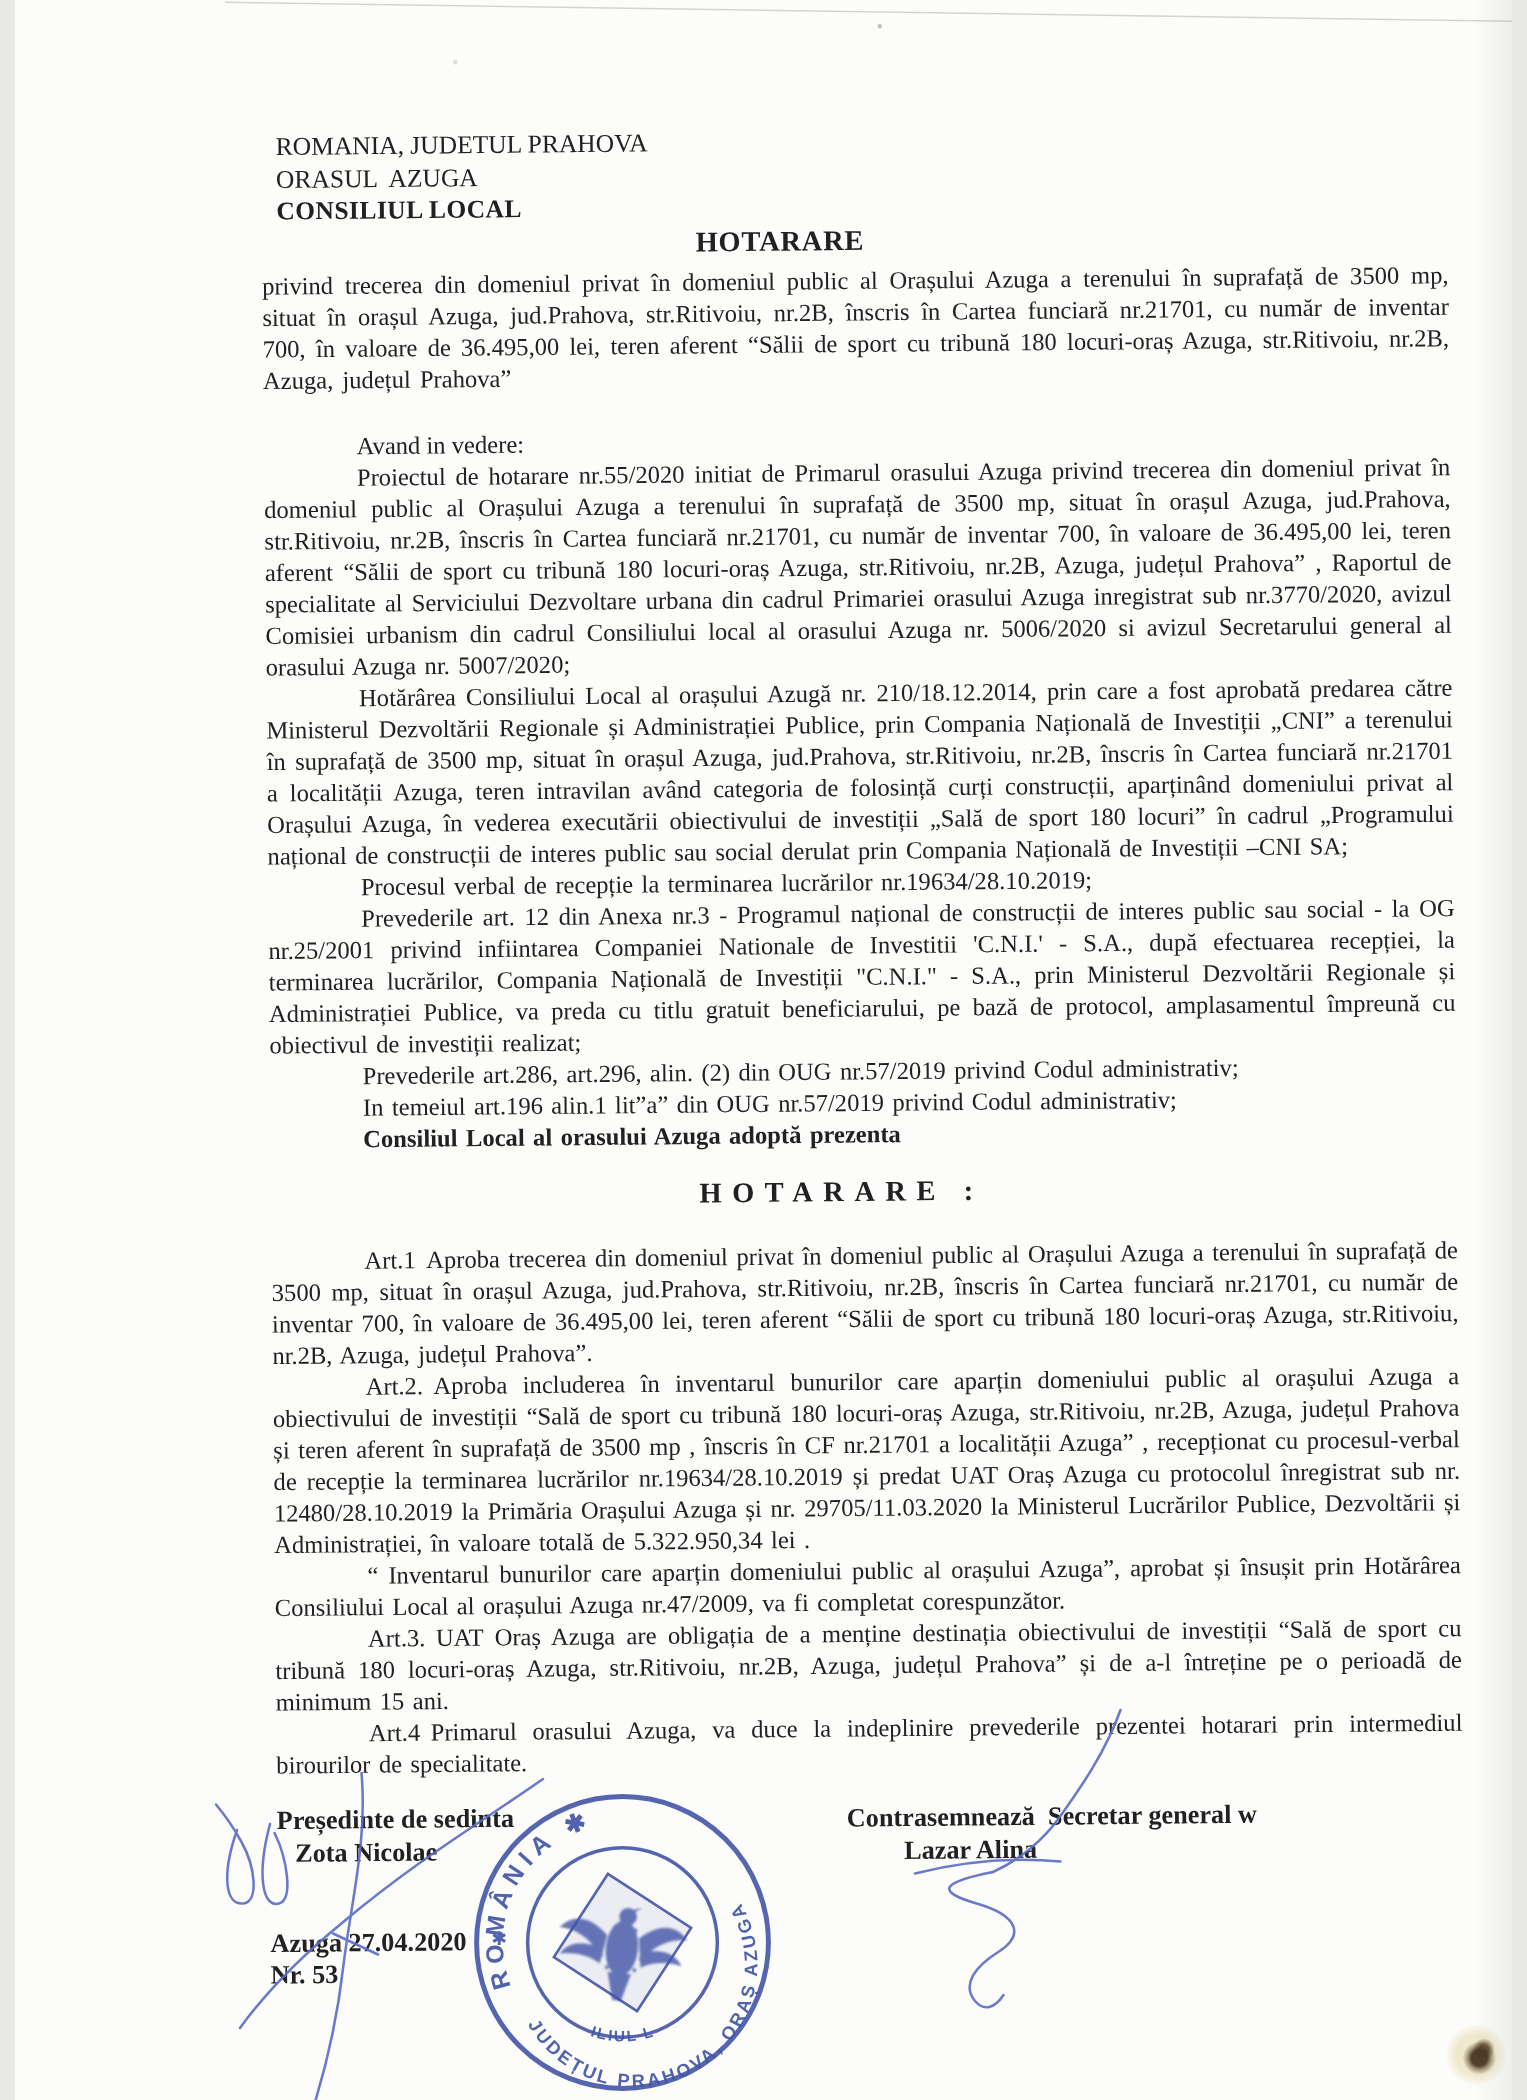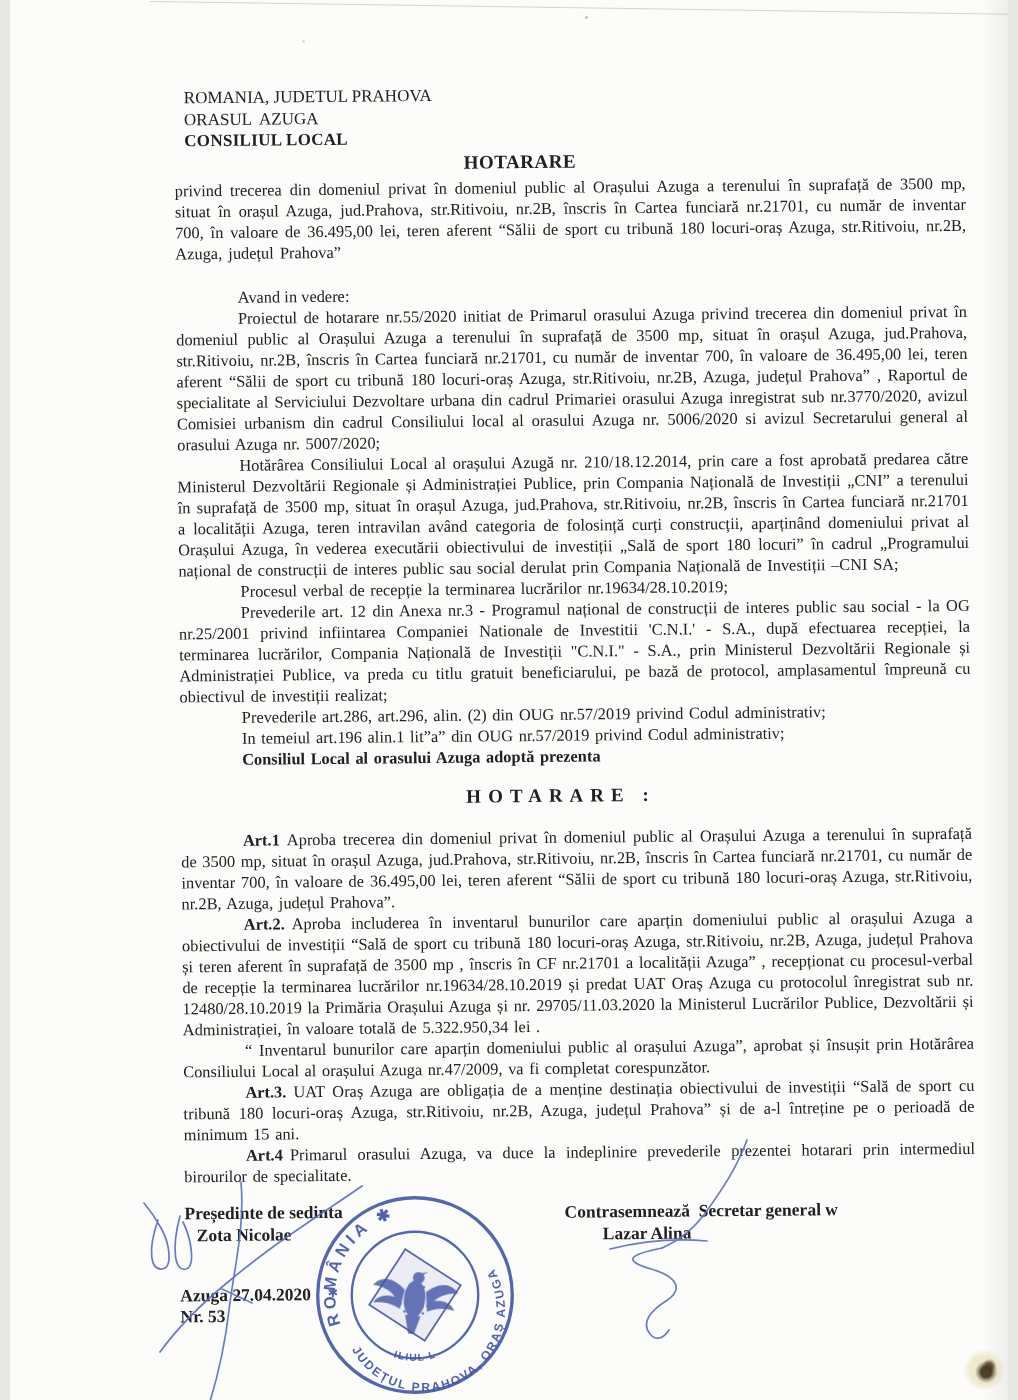--- a/index.html
+++ b/index.html
@@ -15,21 +15,21 @@
   .hdr{font-size:17px;line-height:21.5px;padding-left:10px;}
   .hdr-line{white-space:pre;}
   .hdr-bold{font-weight:bold;letter-spacing:.3px;}
   .doc-title{text-align:center;font-weight:bold;font-size:19px;letter-spacing:.5px;margin-top:2px;padding-right:100px;}
   .intro{font-size:16.4px;line-height:21.3px;text-align:justify;margin:4px 0 0 0;word-spacing:2px;}
   .preamble-head{font-size:16.4px;line-height:21px;margin:22px 0 0 0;text-indent:62px;}
   .para{font-size:16.4px;line-height:21px;text-align:justify;text-indent:62px;margin:0;word-spacing:1.5px;}
   .para.single{text-align:left;}
   .adopt{font-weight:bold;text-align:left;}
   .decision-heading{font-weight:bold;font-size:19px;letter-spacing:7px;text-align:center;margin:18px 0 20px 0;padding-right:30px;}
-  .art-label{font-weight:bold;margin-right:7px;}
+  .art-label{font-weight:normal;margin-right:7px;}
   .sig-row{position:relative;margin-top:16px;font-size:17.5px;font-weight:bold;height:46px;}
   .sig-role{white-space:pre;}
   .sig-left .sig-name{padding-left:12px;margin-top:1px;}
   .sig-right{position:absolute;left:380px;top:2px;}
   .sig-right .sig-name{padding-left:38px;margin-top:1px;}
   .footer{margin-top:36px;font-size:17.5px;font-weight:bold;line-height:21.5px;margin-left:-5px;}
   
   .scan-line{position:absolute;left:140px;top:1px;width:880px;height:1px;background:#c9c9c4;transform:rotate(0.85deg);transform-origin:0 0;opacity:.8;}
   .edge-shadow{position:absolute;right:0;top:0;width:26px;height:100%;background:linear-gradient(to right,rgba(110,110,105,0),rgba(110,110,105,.10));}
   .smudge{position:absolute;left:952px;top:1350px;width:44px;height:40px;

